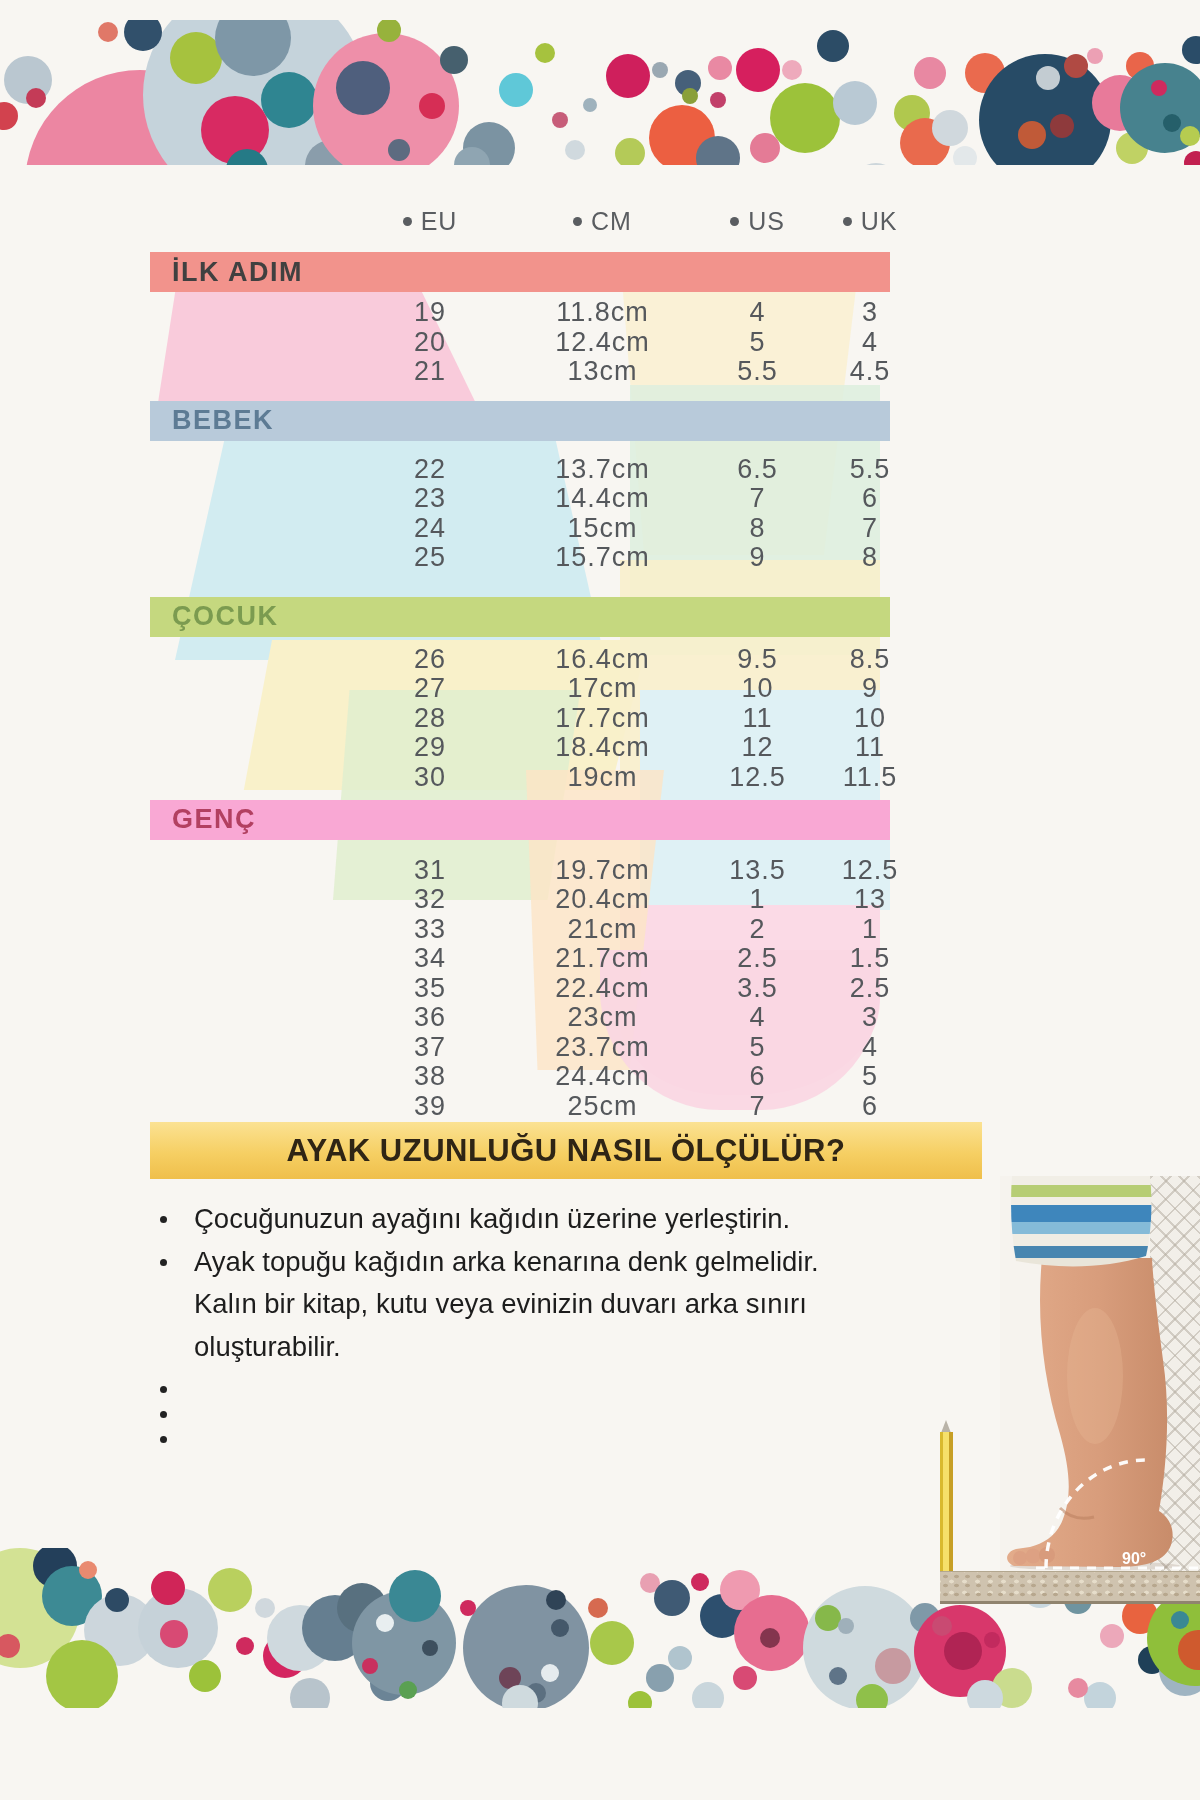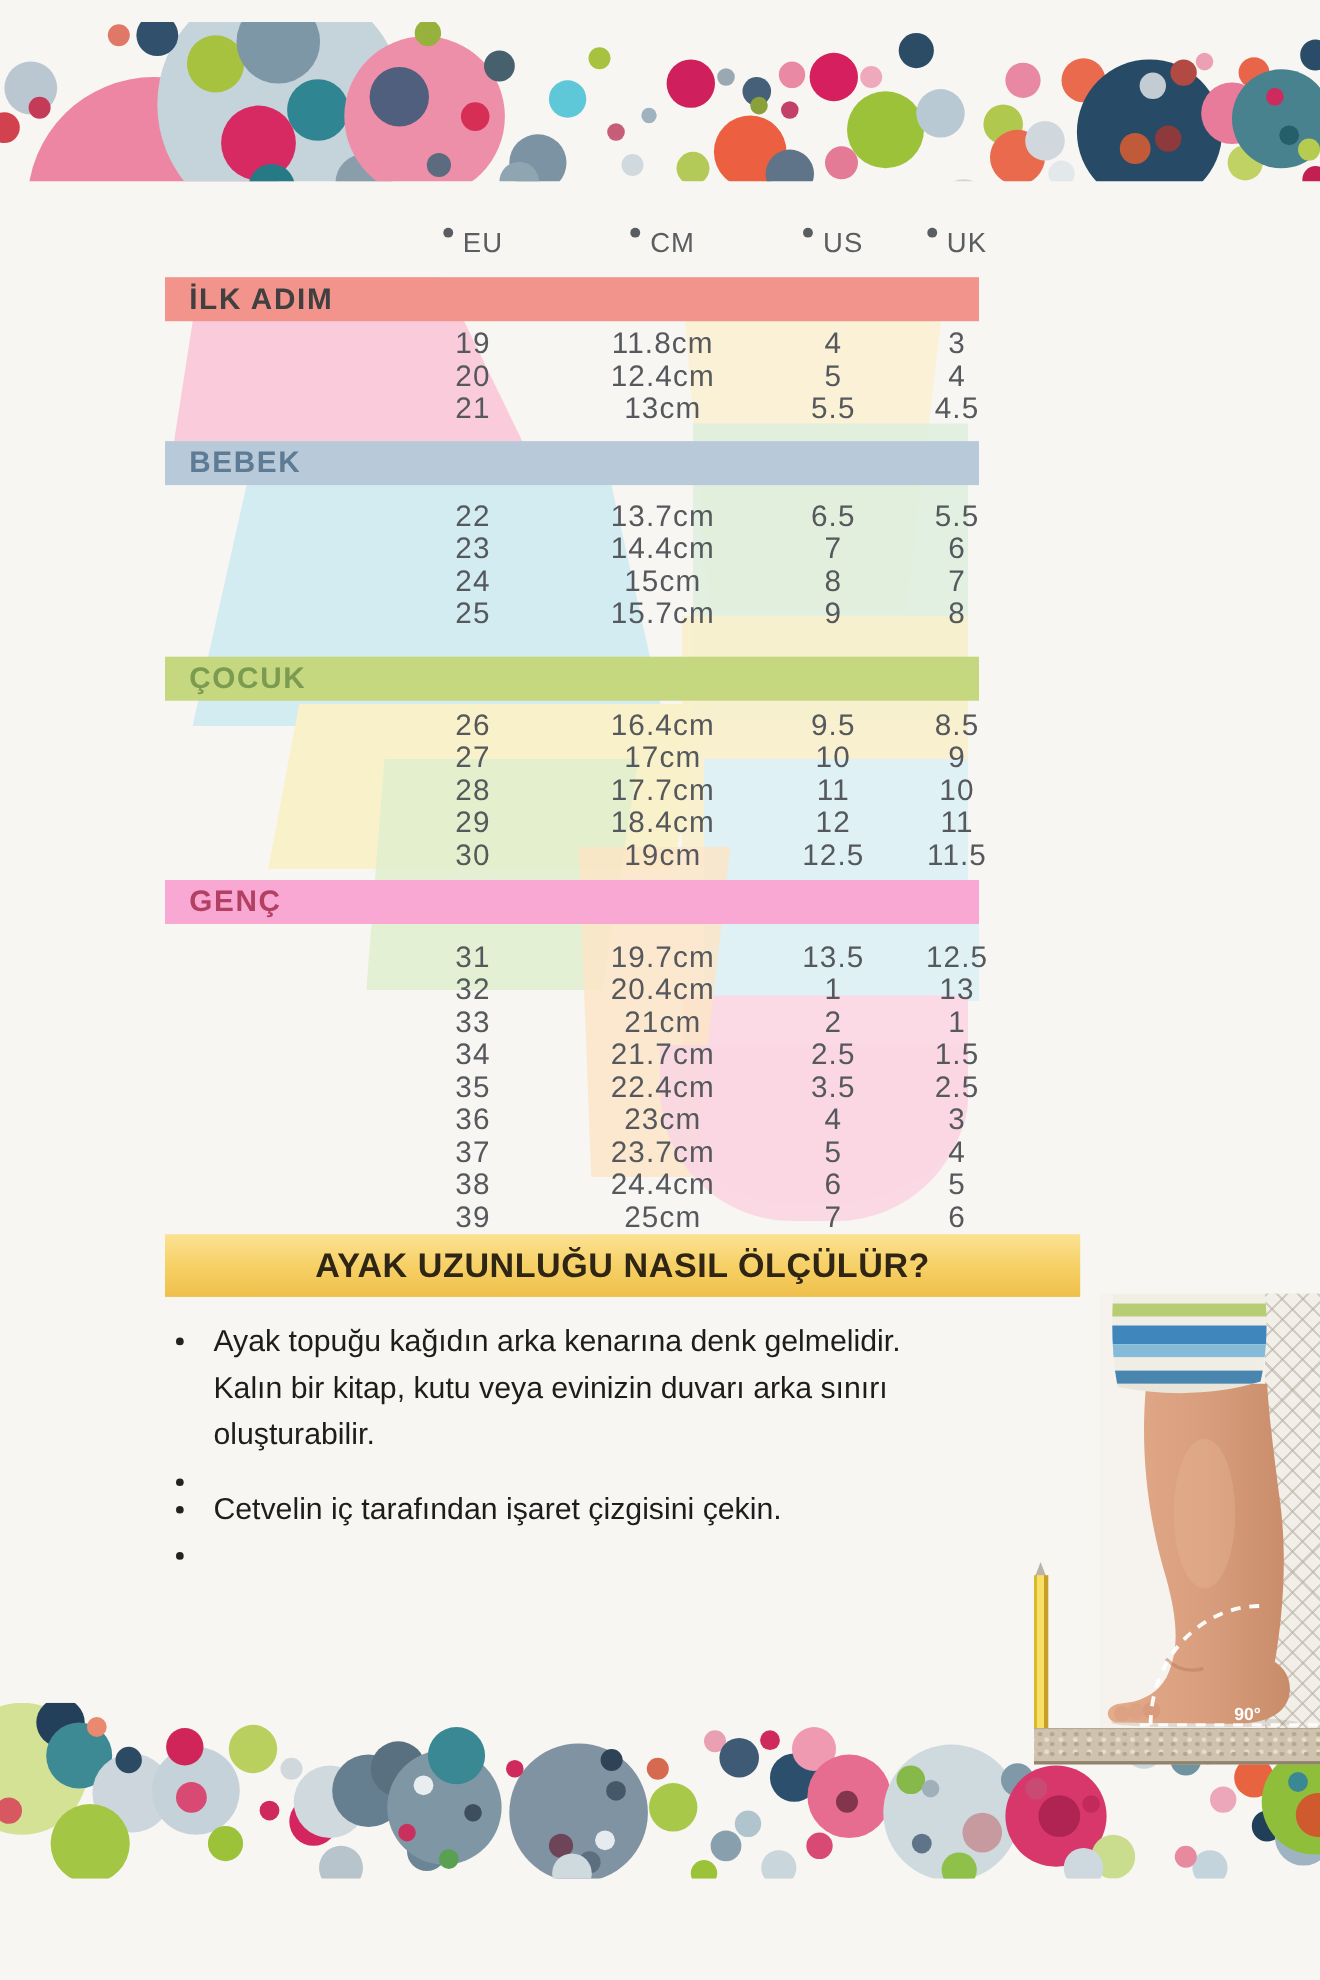--- a/index.html
+++ b/index.html
@@ -11,21 +11,21 @@
   .band-top{top:20px;height:145px;}
   .band-bottom{top:1548px;height:160px;}
 
   
   .wm{position:absolute;z-index:0;}
 
   
   .size-table{position:absolute;left:150px;top:195px;width:760px;z-index:2;}
   .cols{display:grid;grid-template-columns:190px 180px 165px 145px 80px;}
   .header-row{margin-top:8px;height:36px;align-items:center;}
-  .th{display:flex;justify-content:center;color:#5a5d61;
+  .th{display:flex;align-items:center;justify-content:center;color:#5a5d61;
       font-size:25px;letter-spacing:1px;}
   .th .hdot{width:9px;height:9px;border-radius:50%;background:#5a5d61;margin-right:9px;flex:none;}
   .section-bar{width:740px;height:40px;display:flex;align-items:center;box-sizing:border-box;
       padding-left:22px;font-size:27px;font-weight:bold;letter-spacing:1.5px;}
   .row{height:29.5px;}
   .cell{font-size:27px;line-height:29.5px;color:#55585c;text-align:center;letter-spacing:1px;}
 
   
   .howto-title{position:absolute;left:150px;top:1122px;width:832px;height:57px;z-index:2;
       background:linear-gradient(180deg,#fbe293 0%,#f6cf63 55%,#efbf4b 100%);
@@ -327,30 +327,33 @@
       </div>
   </div>
 
   <div class="howto-title">
     <span>AYAK UZUNLUĞU NASIL ÖLÇÜLÜR?</span>
   </div>
 
   <div class="bullets">
       <div class="bullet">
         <span class="bdot"></span>
+        <span class="btext">Çocuğunuzun ayağını kağıdın üzerine yerleştirin.</span>
+      </div>
+      <div class="bullet">
+        <span class="bdot"></span>
         <span class="btext">Ayak topuğu kağıdın arka kenarına denk gelmelidir.
 Kalın bir kitap, kutu veya evinizin duvarı arka sınırı
 oluşturabilir.</span>
       </div>
       <div class="bullet">
         <span class="bdot"></span>
       </div>
       <div class="bullet">
         <span class="bdot"></span>
-        <span class="btext">Cetvelin iç tarafından işaret çizgisini çekin.</span>
       </div>
       <div class="bullet">
         <span class="bdot"></span>
       </div>
     </div>
 
   <div class="photo">
     <div class="photo-bg"></div>
     <div class="knit"></div>
     <div class="carpet"></div>

